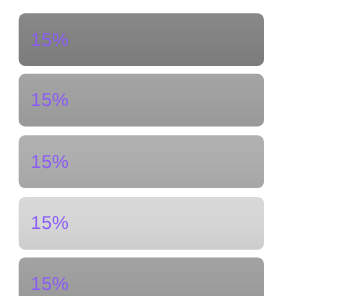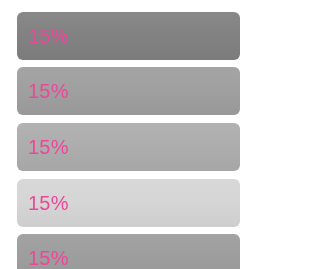--- a/index.html
+++ b/index.html
@@ -56,22 +56,22 @@
                 rgba(255,255,255,0.07) 0%,
                 rgba(255,255,255,0.02) 45%,
                 rgba(0,0,0,0.035) 100%);
     pointer-events: none;
   }
   .bar-label {
     position: absolute;
     left: 11px;
     top: 50%;
     transform: translateY(-50%);
-    color: #ec4899;
-    font-size: 20px;
+    color: #8b5cf6;
+    font-size: 17px;
     line-height: 1;
     letter-spacing: 0.2px;
     white-space: nowrap;
     z-index: 2;
   }
 </style>
 </head>
 <body>
 
 <div id="chart-root" style="width: 249px; height: 269px; background: rgb(255, 255, 255);">

